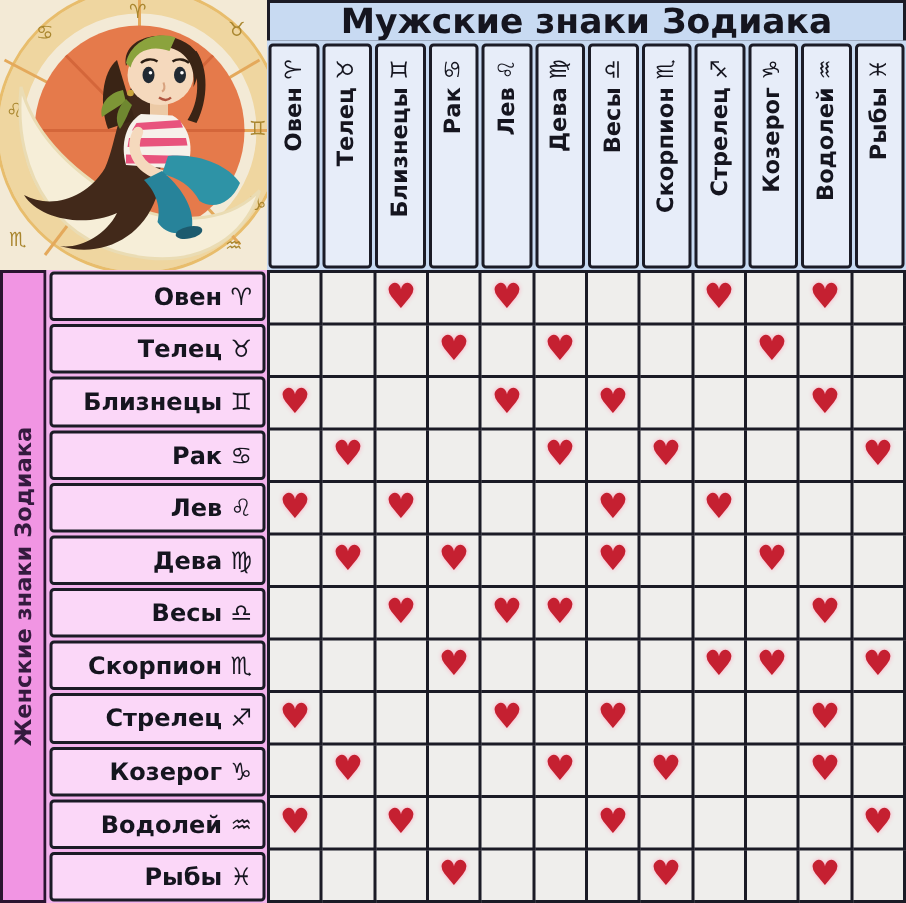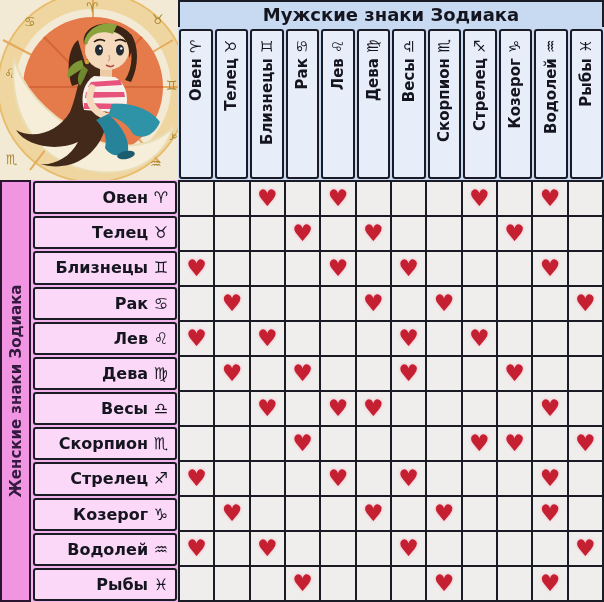--- a/index.html
+++ b/index.html
@@ -9,21 +9,21 @@
     background:#ffffff;
   }
   
   .illustration { position:absolute; left:0; top:0; width:178px; height:180px; }
 
   
   .title-bar {
     position:absolute; left:178px; top:0; width:426px; height:29px;
     background:#c8daf2; border:2px solid #1b1b26; box-sizing:border-box;
     display:flex; align-items:center; justify-content:center;
-    font-weight:bold; font-size:18px; color:#15151f;
+    font-weight:bold; font-size:23px; color:#15151f;
   }
 
   
   .col-headers {
     position:absolute; left:178px; top:27px; width:426px; height:153px;
     background:#c8daf2; display:flex; box-sizing:border-box;
   }
   .col-cell {
     flex:1 1 0; margin:2px 1px 1px 1px; border:2px solid #1b1b26; border-radius:3px;
     background:#e7edf9; position:relative;

